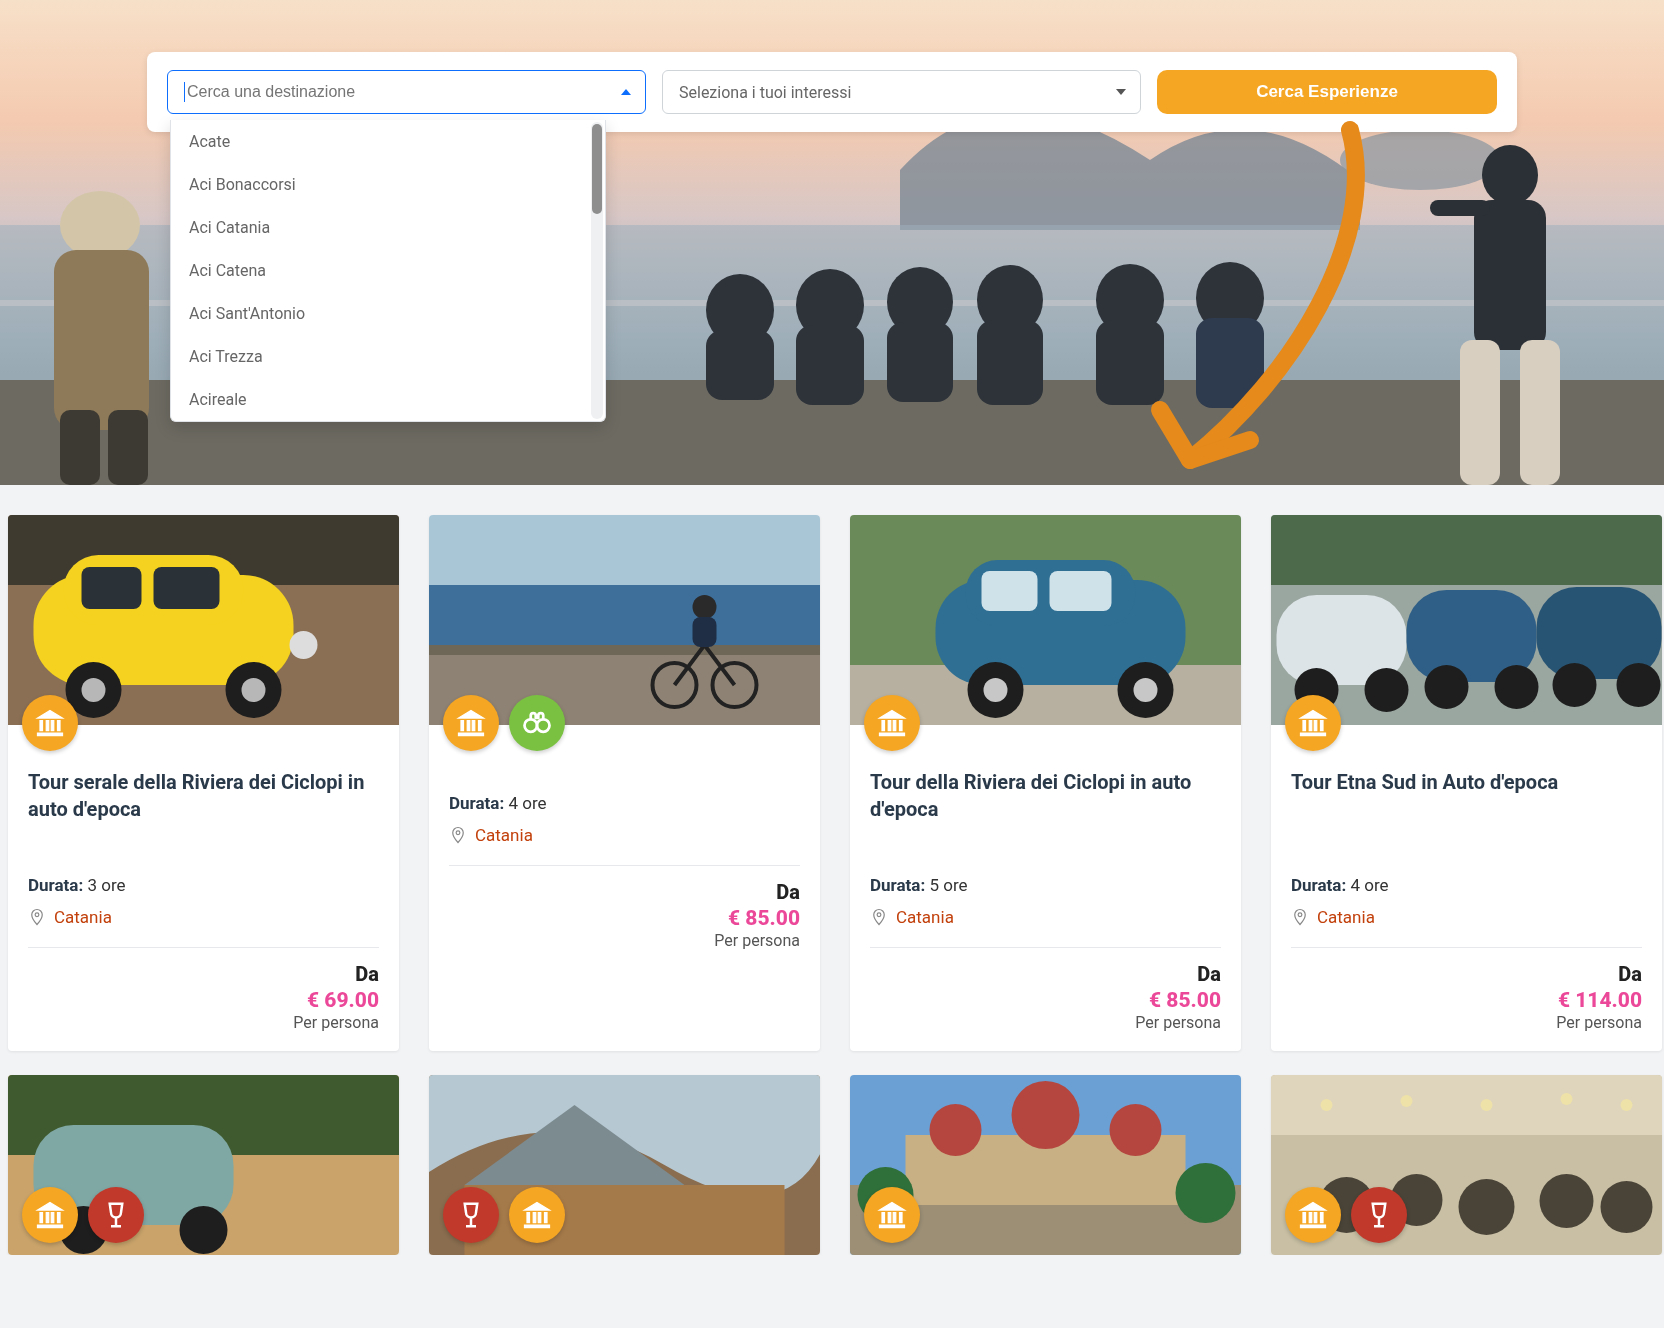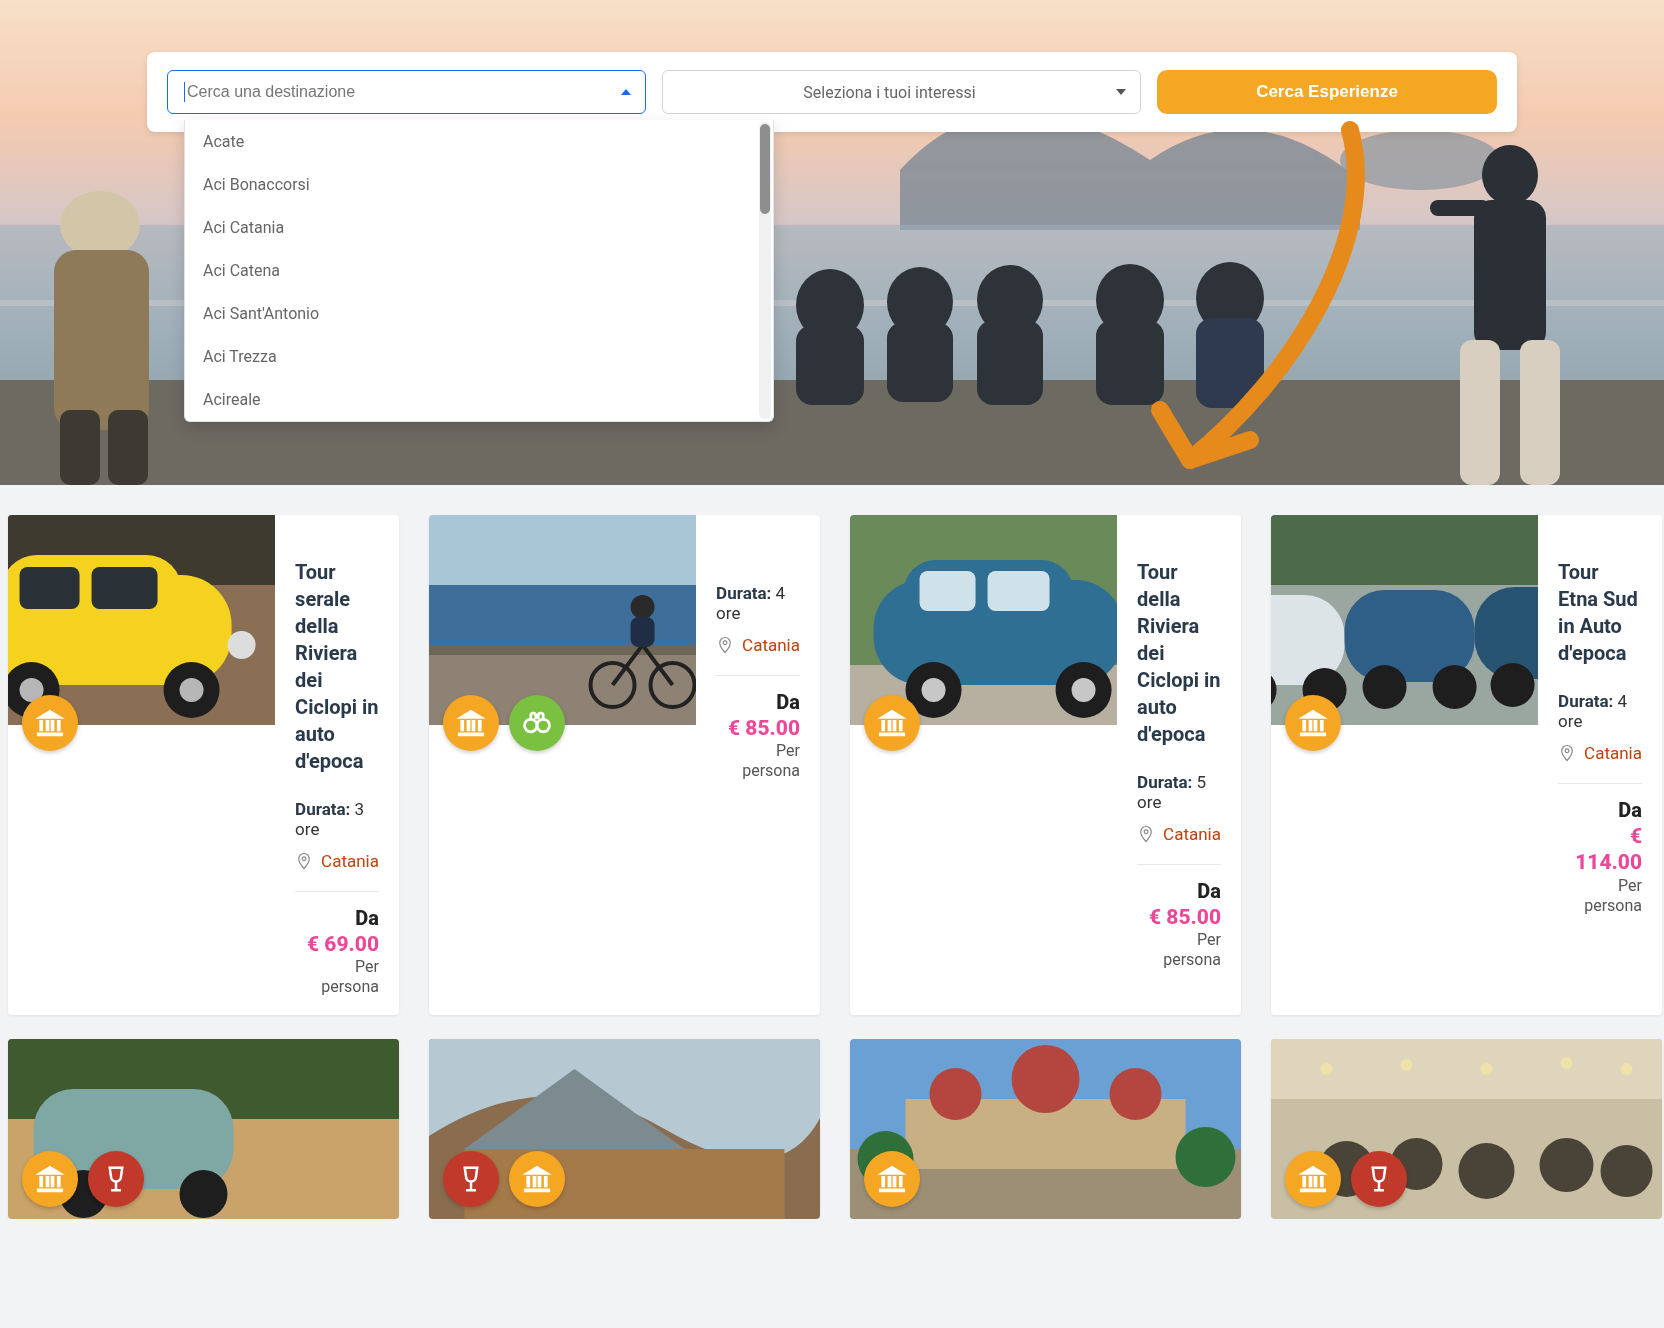--- a/index.html
+++ b/index.html
@@ -31,21 +31,20 @@
   .sel {
     position:relative;
     flex:1 1 0;
     border:1px solid #cfd4d9;
     border-radius:6px;
     height:44px;
     display:flex; align-items:center;
     padding:0 40px 0 16px;
     color:#555; font-size:16px;
     cursor:pointer;
-    justify-content:center;
   }
   .sel.active { border-color:#0d6efd; }
   .sel .caret {
     position:absolute; right:14px; top:50%; transform:translateY(-50%);
     width:0; height:0;
     border-left:5px solid transparent;
     border-right:5px solid transparent;
   }
   .sel .caret.up   { border-bottom:6px solid #0d6efd; }
   .sel .caret.down { border-top:6px solid #555; }
@@ -69,22 +68,22 @@
   }
   .dropdown {
     position:absolute;
     top:120px;
     left:50%; transform:translateX(-50%);
     width:1370px;
     pointer-events:none;
   }
   .dropdown-inner {
     pointer-events:auto;
-    margin-left:37px;
-    width:590px;
+    margin-left:23px;
+    width:436px;
     background:#fff;
     border:1px solid #e0e3e7;
     border-top:none;
     border-radius:0 0 6px 6px;
     box-shadow:0 6px 16px rgba(0,0,0,.15);
     overflow:hidden;
   }
   .dropdown-scroll {
     position:relative;
     max-height:320px;
@@ -116,21 +115,21 @@
   .grid {
     display:grid;
     grid-template-columns:repeat(4, 1fr);
     gap:24px;
     padding:0 2px;
   }
   .card {
     background:#fff;
     border-radius:4px;
     overflow:hidden;
-    display:flex; 
+    display:flex; flex-direction:column;
     box-shadow:0 1px 3px rgba(0,0,0,.08);
     margin-left:6px;
   }
   .card .img {
     position:relative;
     height:210px;
   }
   .card .img svg.scene { width:100%; height:100%; display:block; }
   .badges {
     position:absolute;

